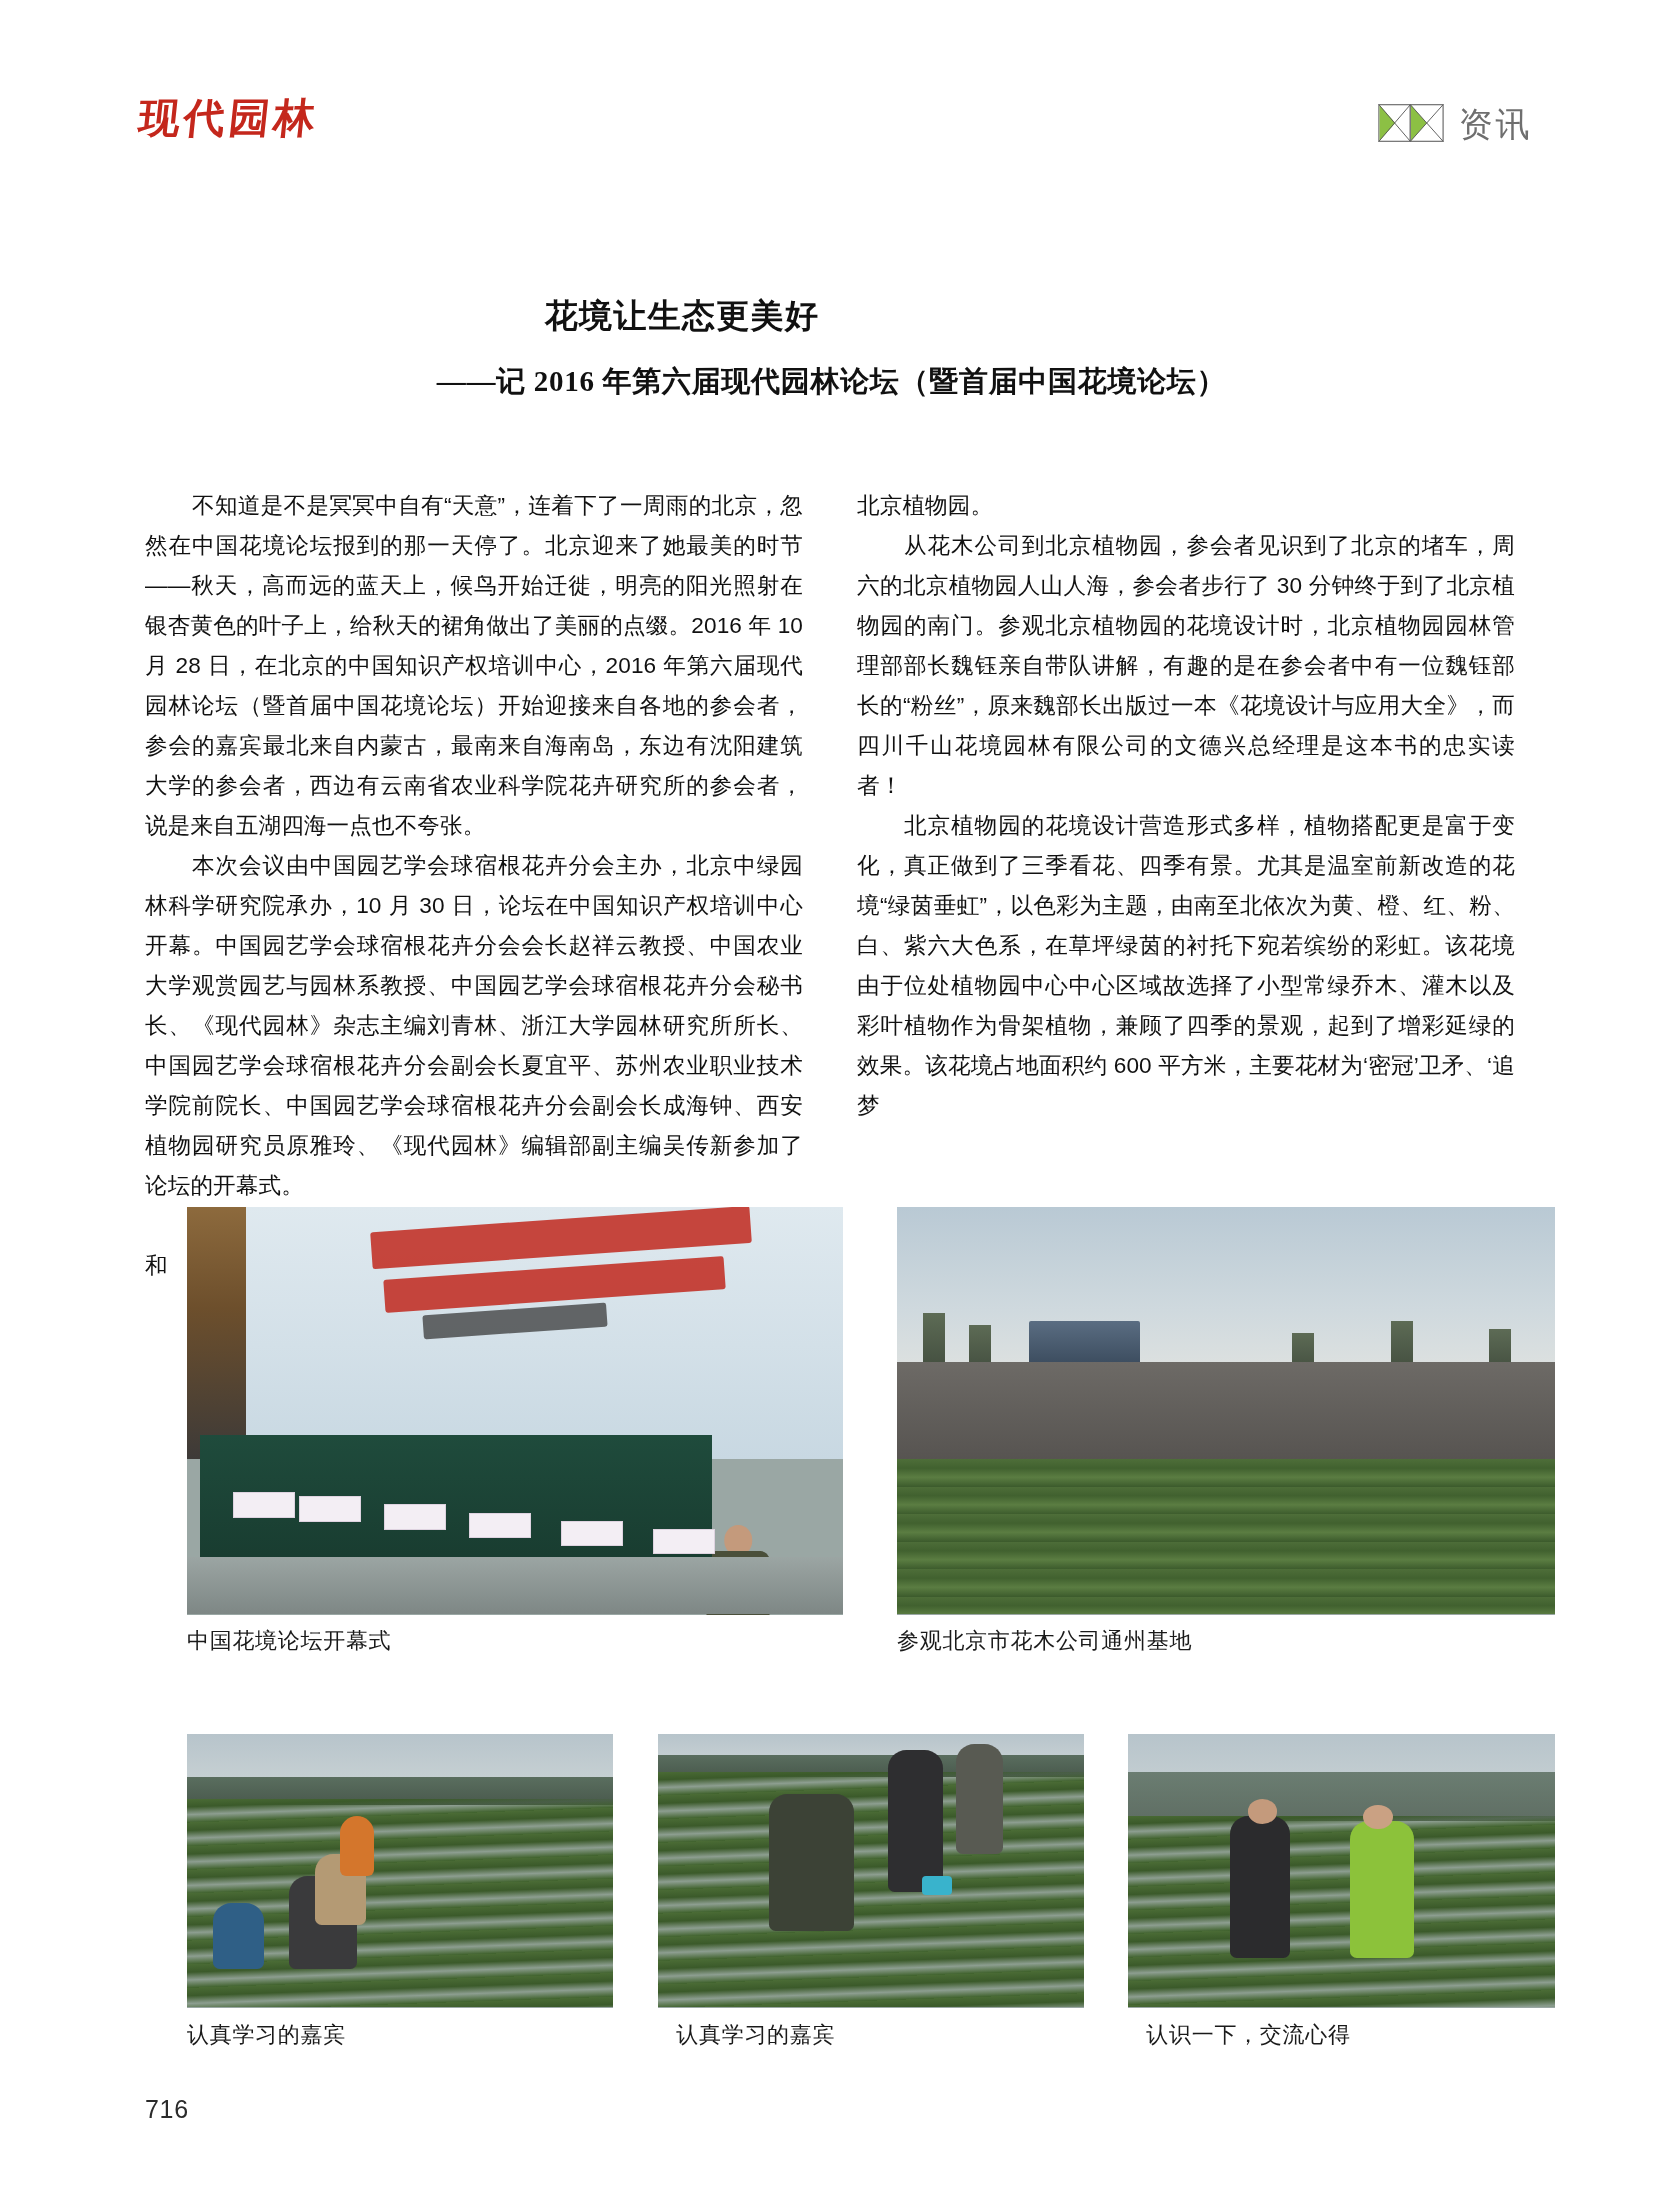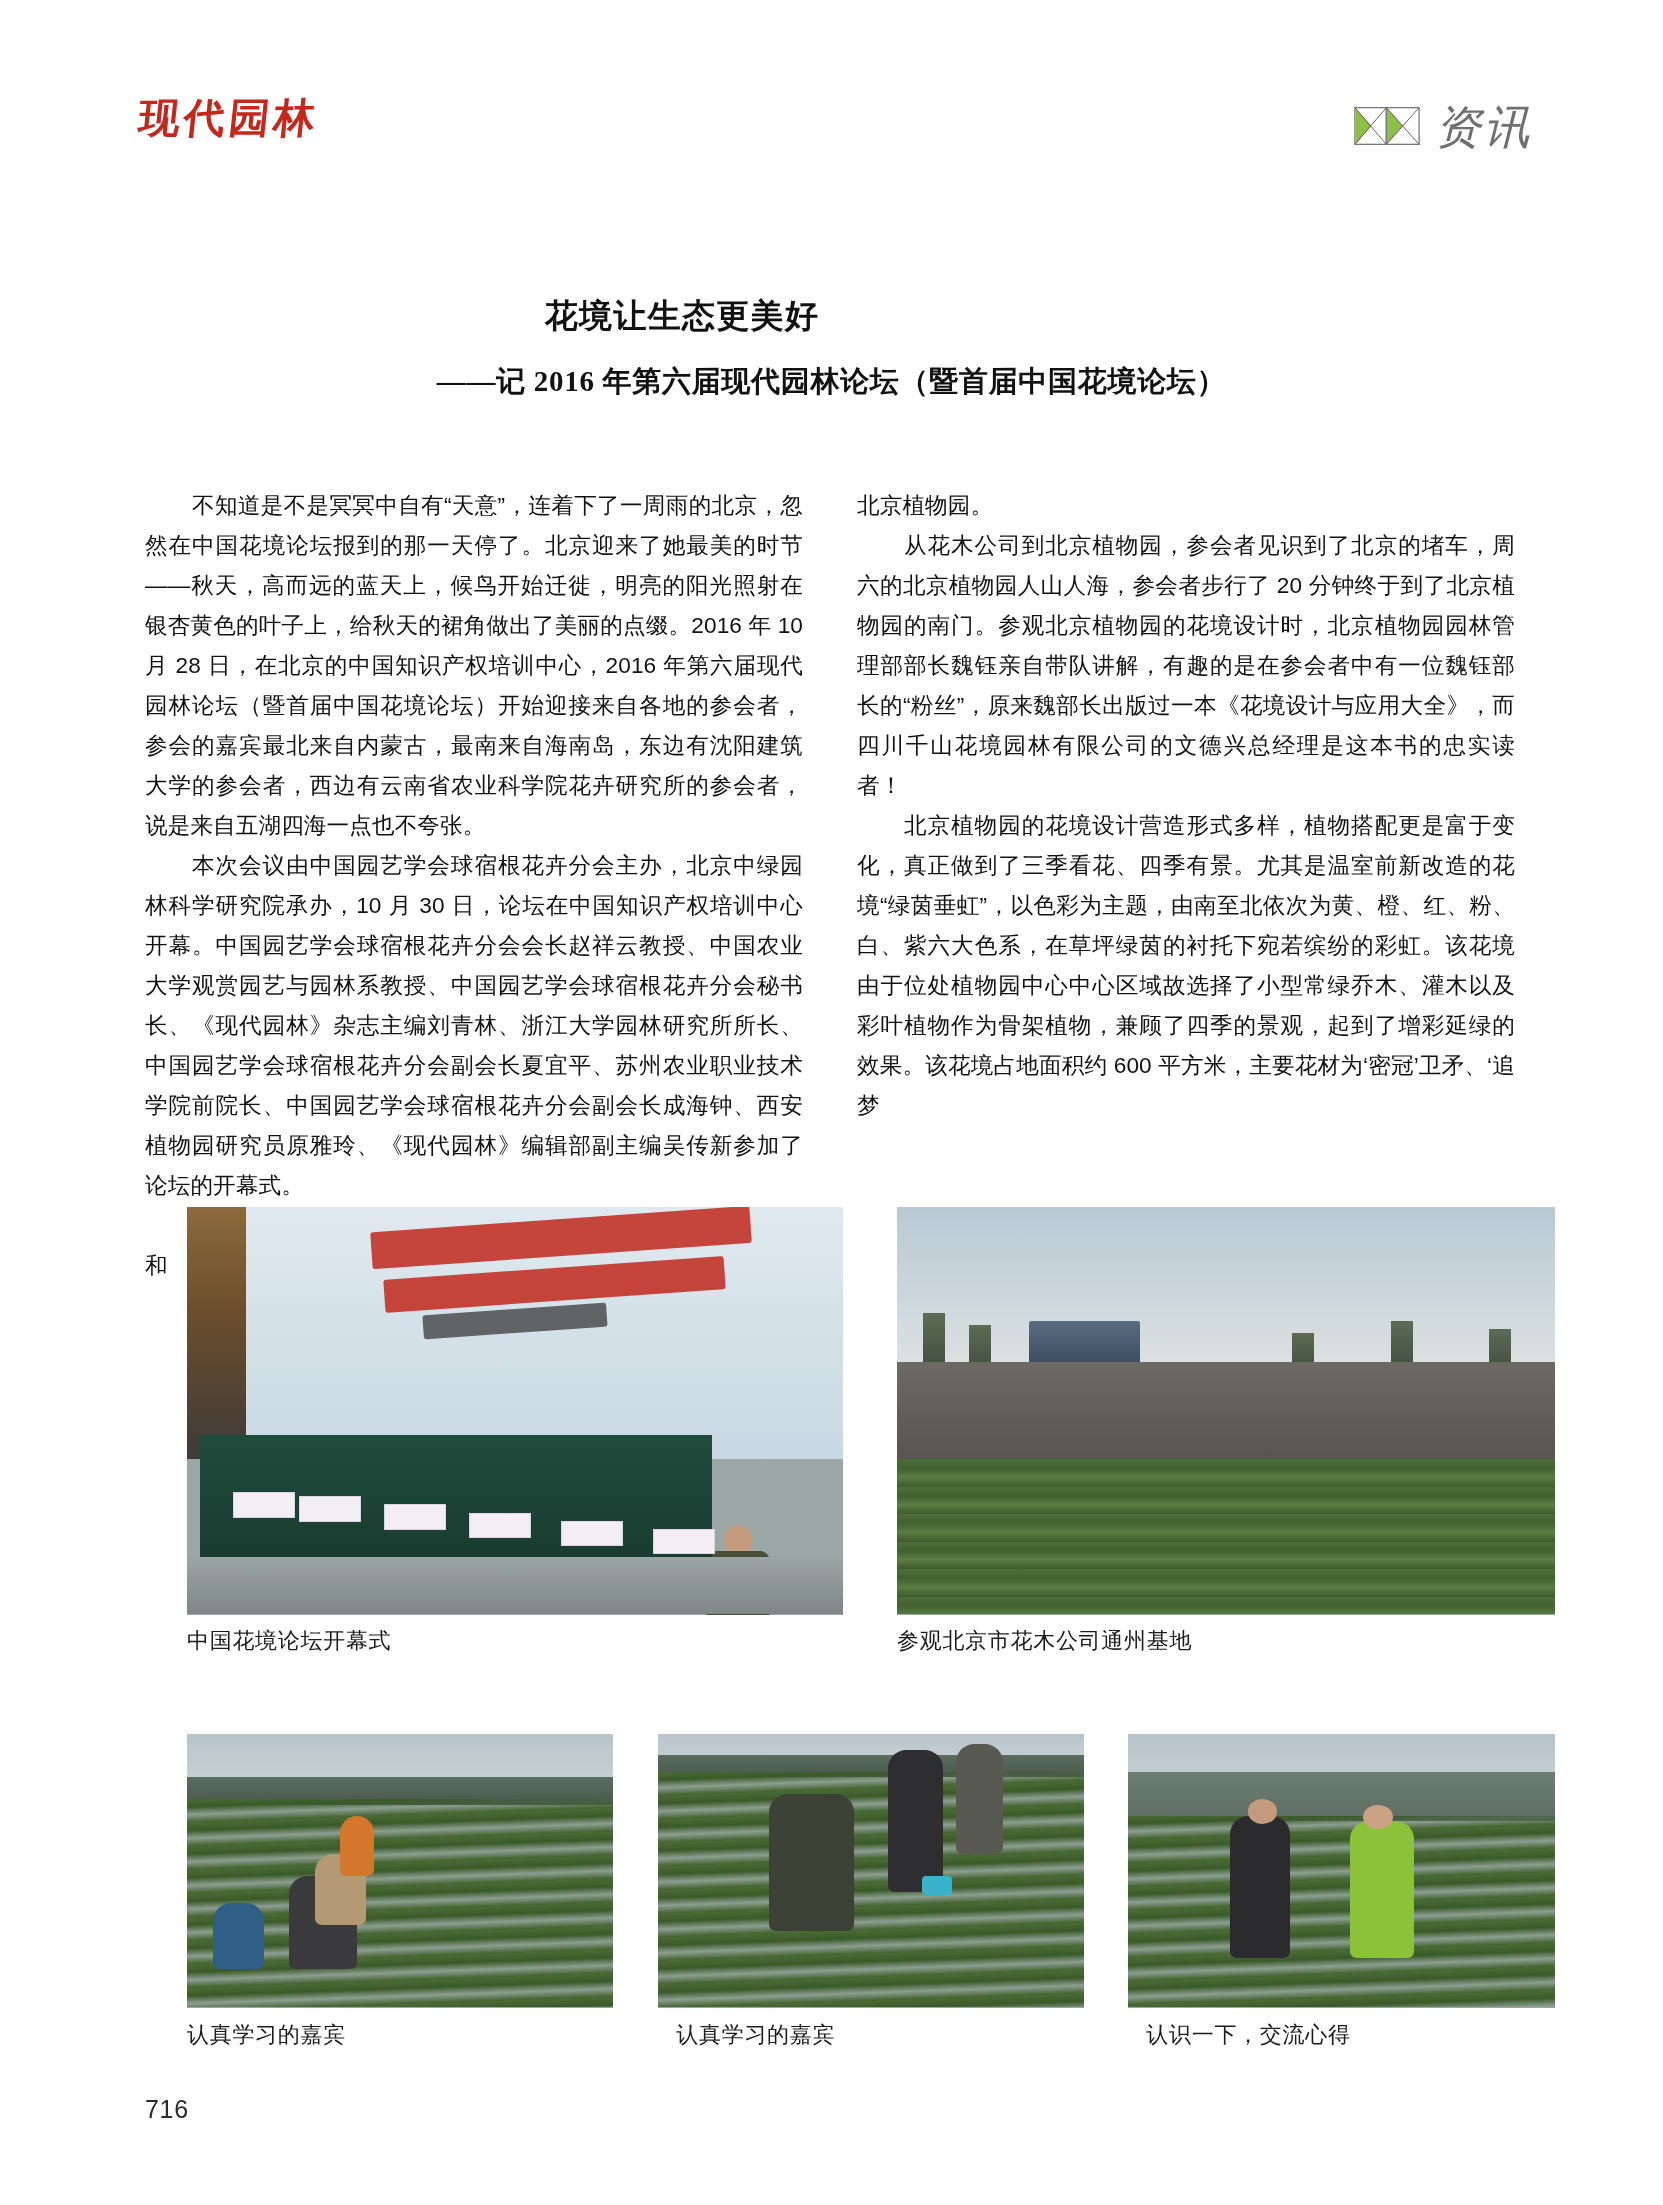--- a/index.html
+++ b/index.html
@@ -42,25 +42,24 @@
     top: 104px;
     display: flex;
     align-items: center;
     gap: 14.4px;
   }
   .marker-glyph {
     display: block;
   }
   .section-label {
     font-family: "Liberation Sans", "DejaVu Sans", sans-serif;
-    font-size: 46px;
+    font-size: 34px;
     color: #6f6f6f;
     letter-spacing: 2.6px;
     line-height: 1;
-    font-style: italic;
   }
 
   
   .article-title {
     position: absolute;
     top: 294px;
     left: 0;
     width: 1364px;
     text-align: center;
     font-family: "Liberation Serif", "DejaVu Serif", serif;
@@ -238,21 +237,21 @@
 <div class="body-columns">
 
   <div class="col col-left">
     <p class="indent">不知道是不是冥冥中自有“天意”，连着下了一周雨的北京，忽然在中国花境论坛报到的那一天停了。北京迎来了她最美的时节——秋天，高而远的蓝天上，候鸟开始迁徙，明亮的阳光照射在银杏黄色的叶子上，给秋天的裙角做出了美丽的点缀。2016 年 10 月 28 日，在北京的中国知识产权培训中心，2016 年第六届现代园林论坛（暨首届中国花境论坛）开始迎接来自各地的参会者，参会的嘉宾最北来自内蒙古，最南来自海南岛，东边有沈阳建筑大学的参会者，西边有云南省农业科学院花卉研究所的参会者，说是来自五湖四海一点也不夸张。</p>
     <p class="indent">本次会议由中国园艺学会球宿根花卉分会主办，北京中绿园林科学研究院承办，10 月 30 日，论坛在中国知识产权培训中心开幕。中国园艺学会球宿根花卉分会会长赵祥云教授、中国农业大学观赏园艺与园林系教授、中国园艺学会球宿根花卉分会秘书长、《现代园林》杂志主编刘青林、浙江大学园林研究所所长、中国园艺学会球宿根花卉分会副会长夏宜平、苏州农业职业技术学院前院长、中国园艺学会球宿根花卉分会副会长成海钟、西安植物园研究员原雅玲、《现代园林》编辑部副主编吴传新参加了论坛的开幕式。</p>
     <p class="indent">本次论坛历时 3 天，会议前参观了北京市花木公司通州基地和</p>
   </div>
 
   <div class="col col-right">
     <p>北京植物园。</p>
-    <p class="indent">从花木公司到北京植物园，参会者见识到了北京的堵车，周六的北京植物园人山人海，参会者步行了 20 分钟终于到了北京植物园的南门。参观北京植物园的花境设计时，北京植物园园林管理部部长魏钰亲自带队讲解，有趣的是在参会者中有一位魏钰部长的“粉丝”，原来魏部长出版过一本《花境设计与应用大全》，而四川千山花境园林有限公司的文德兴总经理是这本书的忠实读者！</p>
+    <p class="indent">从花木公司到北京植物园，参会者见识到了北京的堵车，周六的北京植物园人山人海，参会者步行了 30 分钟终于到了北京植物园的南门。参观北京植物园的花境设计时，北京植物园园林管理部部长魏钰亲自带队讲解，有趣的是在参会者中有一位魏钰部长的“粉丝”，原来魏部长出版过一本《花境设计与应用大全》，而四川千山花境园林有限公司的文德兴总经理是这本书的忠实读者！</p>
     <p class="indent">北京植物园的花境设计营造形式多样，植物搭配更是富于变化，真正做到了三季看花、四季有景。尤其是温室前新改造的花境“绿茵垂虹”，以色彩为主题，由南至北依次为黄、橙、红、粉、白、紫六大色系，在草坪绿茵的衬托下宛若缤纷的彩虹。该花境由于位处植物园中心中心区域故选择了小型常绿乔木、灌木以及彩叶植物作为骨架植物，兼顾了四季的景观，起到了增彩延绿的效果。该花境占地面积约 600 平方米，主要花材为‘密冠’卫矛、‘追梦</p>
   </div>
 </div>
 
 <figure class="figure" id="fig-1">
   <div class="photo">
     <div class="ph-layer f1-wall"></div>
     <div class="ph-layer f1-sidewall"></div>
     <div class="ph-layer f1-banner-line1"></div>
     <div class="ph-layer f1-banner-line2"></div>

